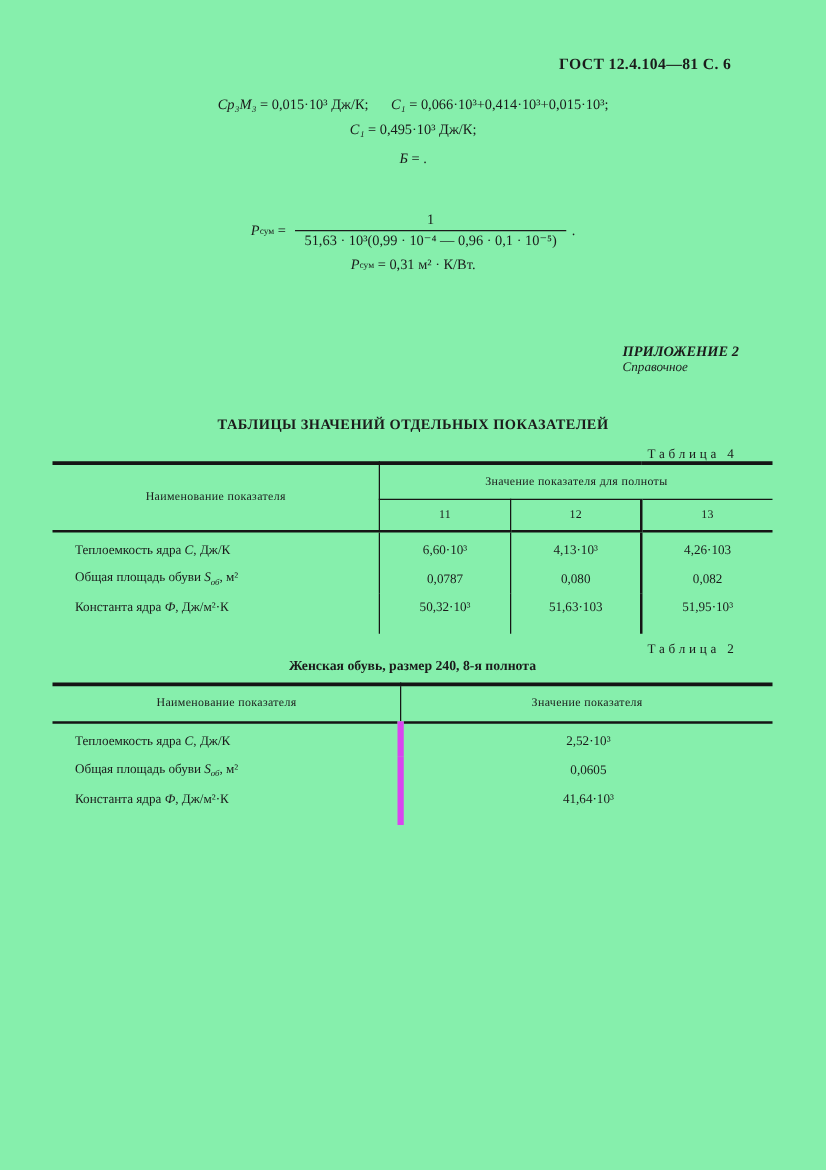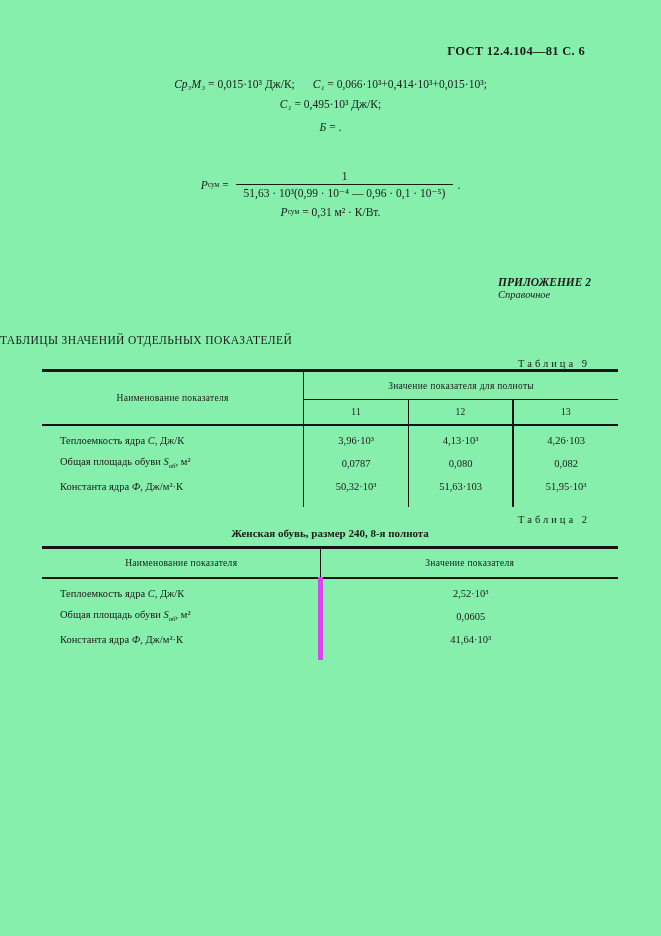--- a/index.html
+++ b/index.html
@@ -38,21 +38,21 @@
     font-size:11.5px;
   }
   .para i { font-style:italic; }
   
   .appendix { position:absolute; top:276px; left:498px; font-style:italic; }
   .appendix .apx-title { font-weight:bold; font-size:11.5px; }
   .appendix .apx-sub { font-size:10.5px; margin-top:1px; }
   
   .section-title {
     position:absolute; top:334px; left:0; width:100%;
-    text-align:left; font-weight:normal; font-size:11.5px; letter-spacing:.4px;
+    text-align:center; font-weight:bold; font-size:11.5px; letter-spacing:.4px;
   }
   
   .tbl-wrap { position:absolute; left:42px; width:576px; }
   .tbl-wrap-1 { top:358px; }
   .tbl-wrap-2 { top:514px; }
   .tbl-label {
     text-align:right; padding-right:28px;
     font-size:10.5px; letter-spacing:3px;
   }
   .tbl-title {
@@ -117,37 +117,37 @@
   </div>
 
   <div class="appendix">
     <div class="apx-title">ПРИЛОЖЕНИЕ 2</div>
     <div class="apx-sub">Справочное</div>
   </div>
 
   <div class="section-title">ТАБЛИЦЫ ЗНАЧЕНИЙ ОТДЕЛЬНЫХ ПОКАЗАТЕЛЕЙ</div>
 
   <div class="tbl-wrap tbl-wrap-1">
-    <div class="tbl-label">Таблица 9</div>
+    <div class="tbl-label">Таблица 4</div>
     <table class="t1">
       <thead>
         <tr>
           <th class="name-h" rowspan="2">Наименование показателя</th>
           <th class="group-h" colspan="3">Значение показателя для полноты</th>
         </tr>
         <tr>
           <th class="sub-h s1">11</th>
           <th class="sub-h s2">12</th>
           <th class="sub-h s3">13</th>
         </tr>
       </thead>
       <tbody>
           <tr>
             <td class="name-cell"><span>Теплоемкость ядра </span><i>C</i><span>, Дж/К</span></td>
-            <td class="val-cell v1">3,96·10³</td>
+            <td class="val-cell v1">6,60·10³</td>
             <td class="val-cell v2">4,13·10³</td>
             <td class="val-cell v3">4,26·103</td>
           </tr>
           <tr>
             <td class="name-cell"><span>Общая площадь обуви </span><i>S</i><sub>об</sub><span>, м²</span></td>
             <td class="val-cell v1">0,0787</td>
             <td class="val-cell v2">0,080</td>
             <td class="val-cell v3">0,082</td>
           </tr>
           <tr>

